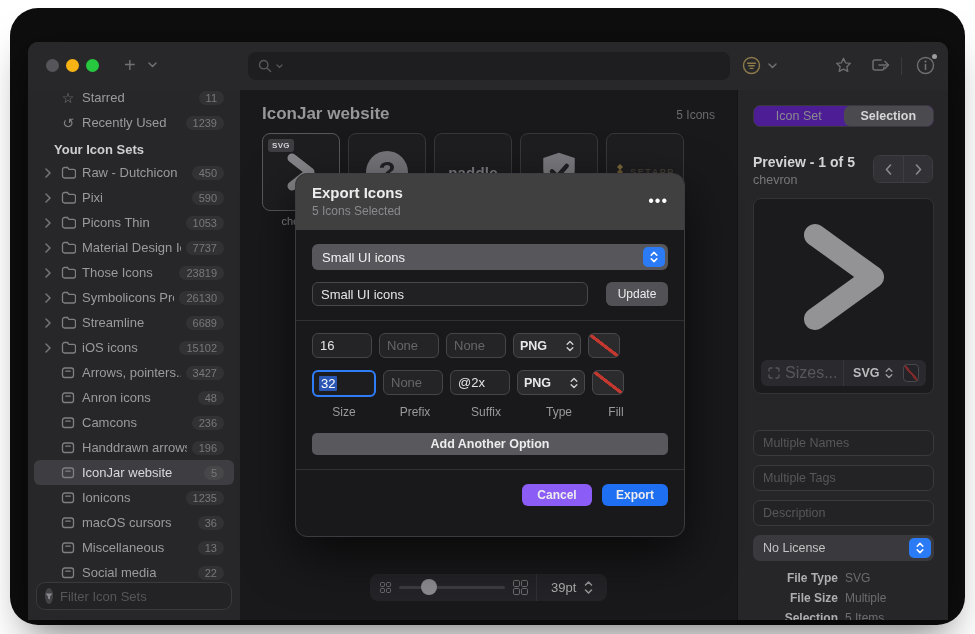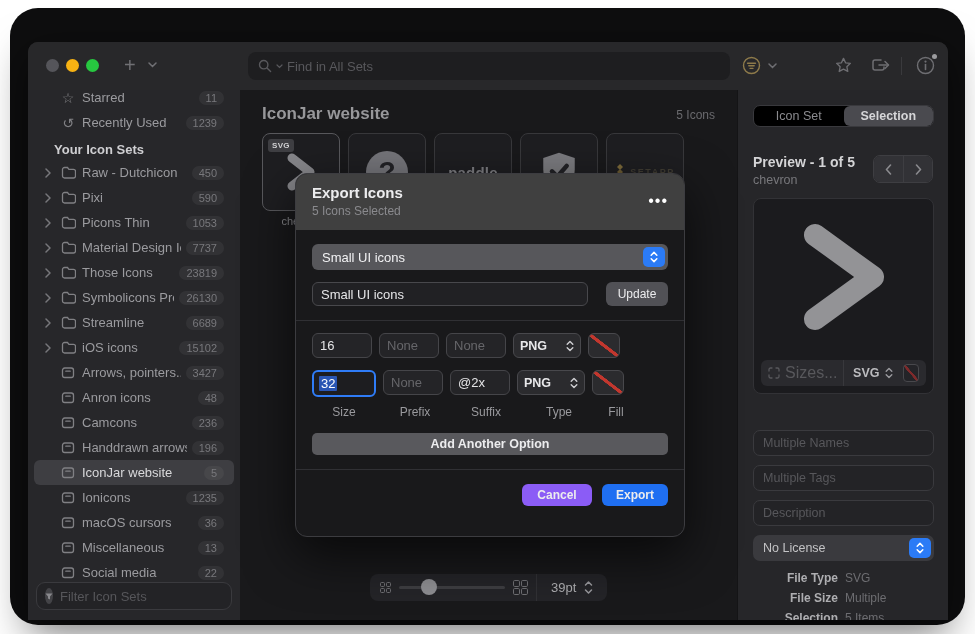--- a/index.html
+++ b/index.html
@@ -98,21 +98,21 @@
   .opt-labels { display:flex; gap:7px; margin-top:8px; }
   .opt-labels span { font-size:12px; color:#9a9a9e; text-align:center; }
   .ol1{width:64px;} .ol2{width:64px;} .ol3{width:64px;} .ol4{width:68px;} .ol5{width:32px;}
   .btn-add { width:100%; height:22px; background:#59595d; border-radius:5px; margin-top:14px; font-weight:600; font-size:12.5px; }
   .d-foot { display:flex; justify-content:flex-end; gap:10px; padding:14px 16px; }
   .btn-cancel { width:70px; height:22px; background:#8b5cf6; font-weight:600; }
   .btn-export { width:66px; height:22px; background:#1f6ff2; font-weight:600; }
 
   
   .inspector { position:absolute; right:0; top:48px; width:211px; height:530px; background:#262629; border-left:1px solid #141416; }
-  .seg { position:absolute; left:15px; top:15px; width:181px; height:22px; background:#000000; border:1px solid #39393d; border-radius:7px; display:flex; }
+  .seg { position:absolute; left:15px; top:15px; width:181px; height:22px; background:#4c1d95; border:1px solid #39393d; border-radius:7px; display:flex; }
   .seg-item { flex:1; display:flex; align-items:center; justify-content:center; font-size:12.5px; color:#8b8b8f; border-radius:6px; }
   .seg-item.active { background:#4a4a4f; color:#d6d6d8; font-weight:600; }
   .p-title { position:absolute; left:15px; top:64px; font-size:14px; color:#d4d4d6; font-weight:600; }
   .p-name { position:absolute; left:15px; top:83px; font-size:12.5px; color:#77777b; }
   .p-nav { position:absolute; right:15px; top:65px; display:flex; border:1px solid #3e3e42; border-radius:7px; overflow:hidden; }
   .p-nav button { width:29px; height:26px; background:#323236; border:none; color:#8a8a8e; display:flex; align-items:center; justify-content:center; }
   .p-nav button + button { border-left:1px solid #3e3e42; }
   .p-box { position:absolute; left:15px; top:108px; width:181px; height:196px; background:#1b1b1e; border:1px solid #323236; border-radius:8px; }
   .p-chevron { position:absolute; left:50%; top:78px; transform:translate(-50%,-50%) translateY(0); color:#939396; }
   .p-bar { position:absolute; left:7px; right:7px; bottom:7px; height:26px; background:#2a2a2e; border-radius:6px; display:flex; align-items:center; padding:0 7px; gap:6px; }
@@ -155,21 +155,20 @@
           <svg width="14" height="14" viewBox="0 0 14 14">
               <circle cx="5.7" cy="5.7" r="4.2" fill="none" stroke="#58585c" stroke-width="1.4"></circle>
               <line x1="9" y1="9" x2="12.6" y2="12.6" stroke="#58585c" stroke-width="1.4" stroke-linecap="round"></line>
             </svg>
         </span>
         <span>
           <svg width="7" height="5" viewBox="0 0 7 5">
               <polyline points="1,1 3.5,3.5 6,1" fill="none" stroke="#58585c" stroke-width="1.2" stroke-linecap="round"></polyline>
             </svg>
         </span>
-        <input type="text" placeholder="Find in All Sets" style="">
       </div>
       <span class="tb-ico tb-filter">
         <svg width="19" height="19" viewBox="0 0 19 19">
             <circle cx="9.5" cy="9.5" r="8" fill="none" stroke="#8d7a4a" stroke-width="1.4"></circle>
             <line x1="5.5" y1="7.2" x2="13.5" y2="7.2" stroke="#8d7a4a" stroke-width="1.4" stroke-linecap="round"></line>
             <line x1="6.8" y1="9.8" x2="12.2" y2="9.8" stroke="#8d7a4a" stroke-width="1.4" stroke-linecap="round"></line>
             <line x1="8.1" y1="12.4" x2="10.9" y2="12.4" stroke="#8d7a4a" stroke-width="1.4" stroke-linecap="round"></line>
           </svg>
       </span>
       <span class="tb-ico tb-filter-chev">

